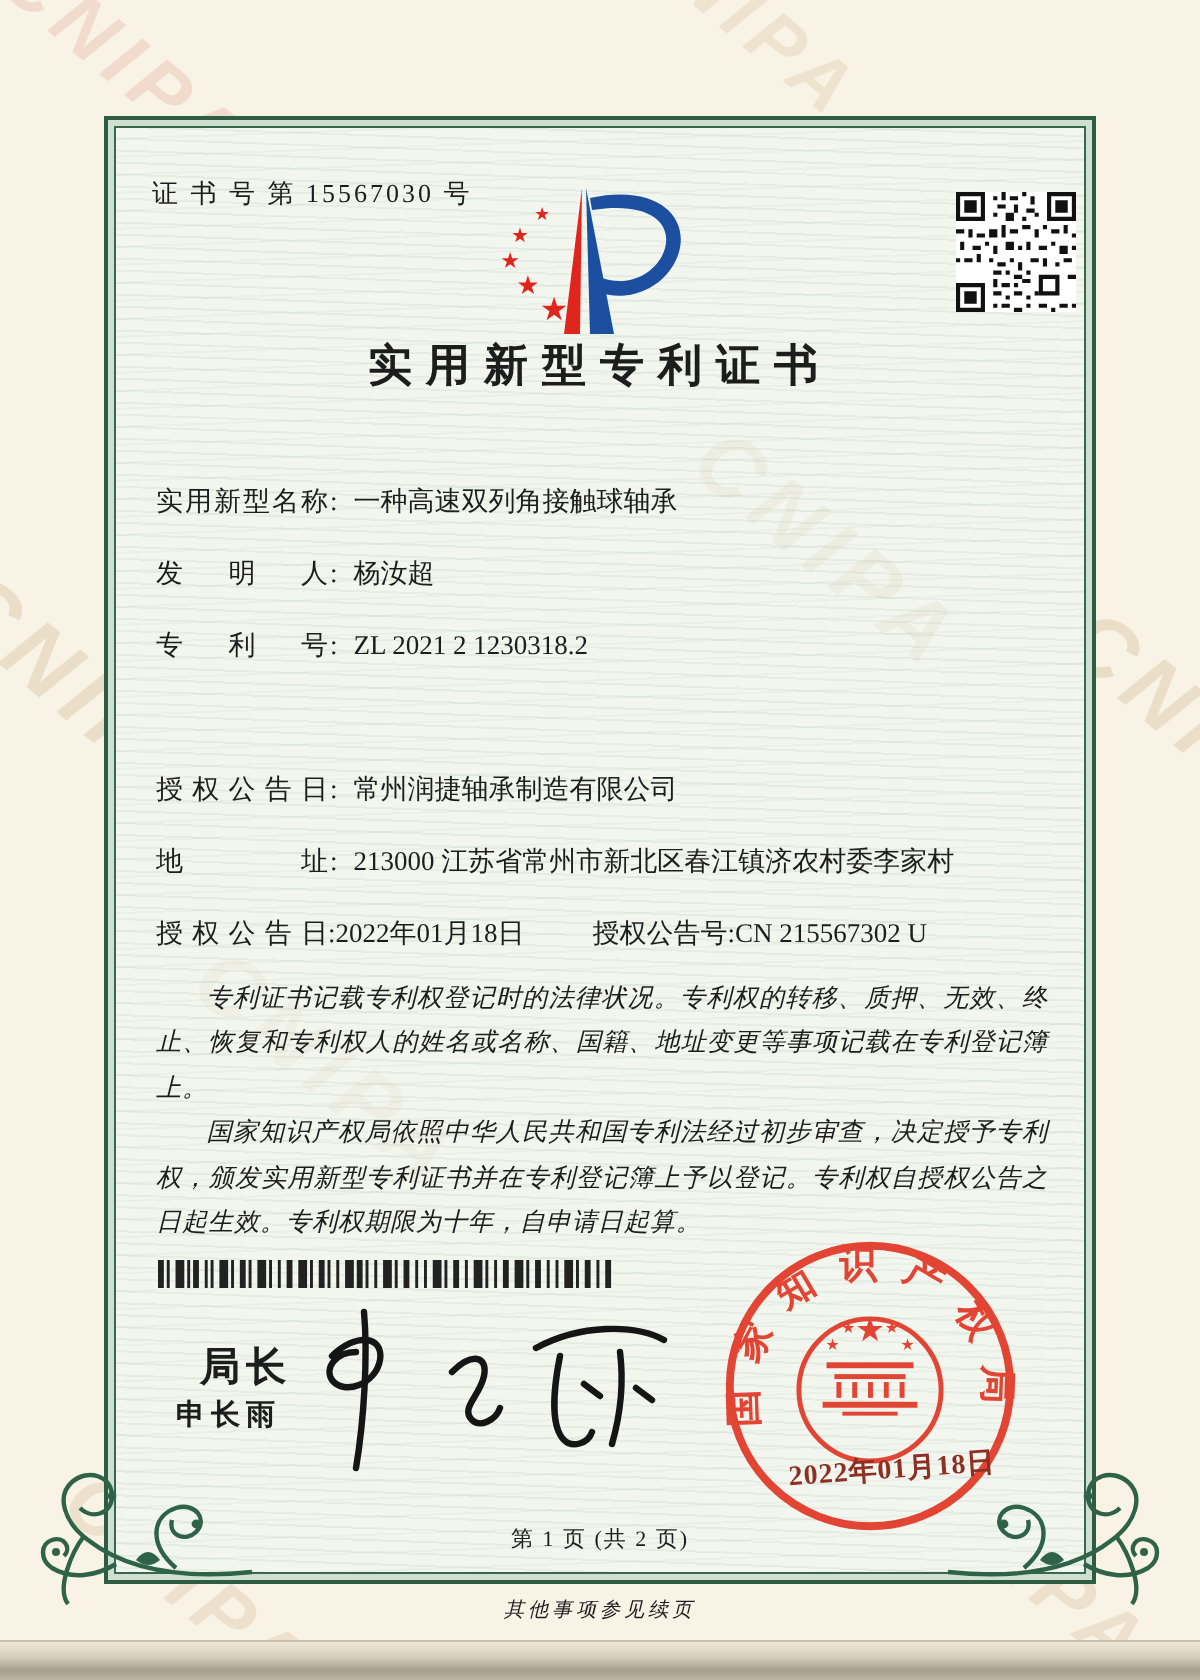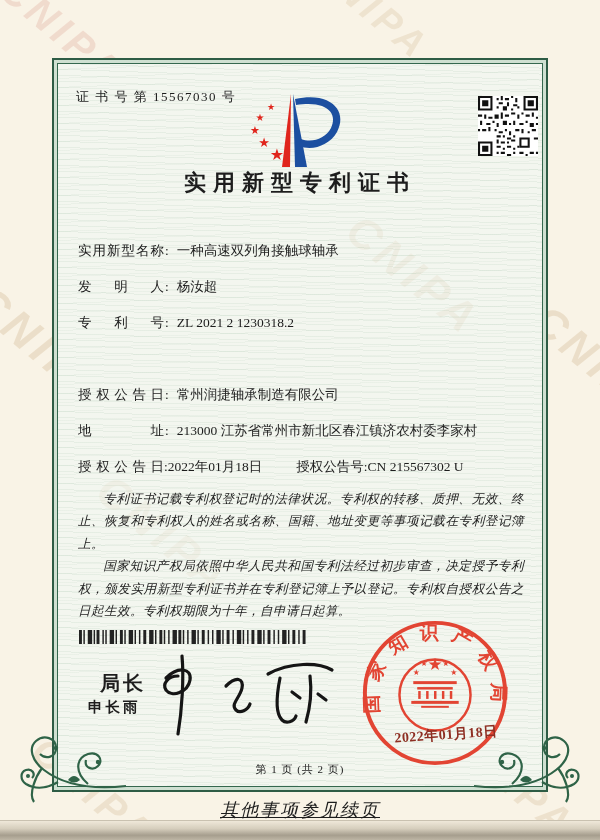--- a/index.html
+++ b/index.html
@@ -46,21 +46,21 @@
             font-family:Liberation Serif, serif;}
   .sig-script{left:84px;top:588px;}
   .seal{left:302px;top:554px;opacity:.94;}
   .seal-date{left:314px;top:666px;width:156px;text-align:center;color:#8e2f23;
              font-weight:bold;font-size:14px;letter-spacing:.5px;transform:rotate(-4deg);}
   .page-foot{left:0;right:0;top:702px;text-align:center;font-size:11px;letter-spacing:1px;}
   .orn{position:absolute;top:724px;}
   .orn-left{left:18px;}
   .orn-right{right:18px;transform:scaleX(-1);}
   .cont-note{position:absolute;left:0;right:0;top:798px;text-align:center;
-             font-size:18px;font-style:italic;letter-spacing:2px;text-decoration:underline;}
+             font-size:10px;font-style:italic;letter-spacing:2px;}
   .bottom-edge{position:absolute;left:0;bottom:0;width:600px;height:19px;
      background:linear-gradient(180deg,#efe8d9 0%,#d6cebd 40%,#a69e8e 75%,#bdb5a4 100%);
      border-top:1px solid #c9c1b0;}
 </style>
 </head>
 <body>
 
 <div class="page">
 
   <div class="wm wm-red" style="left:-12px;top:8px;font-size:40px;opacity:.22">CNIPA</div>

